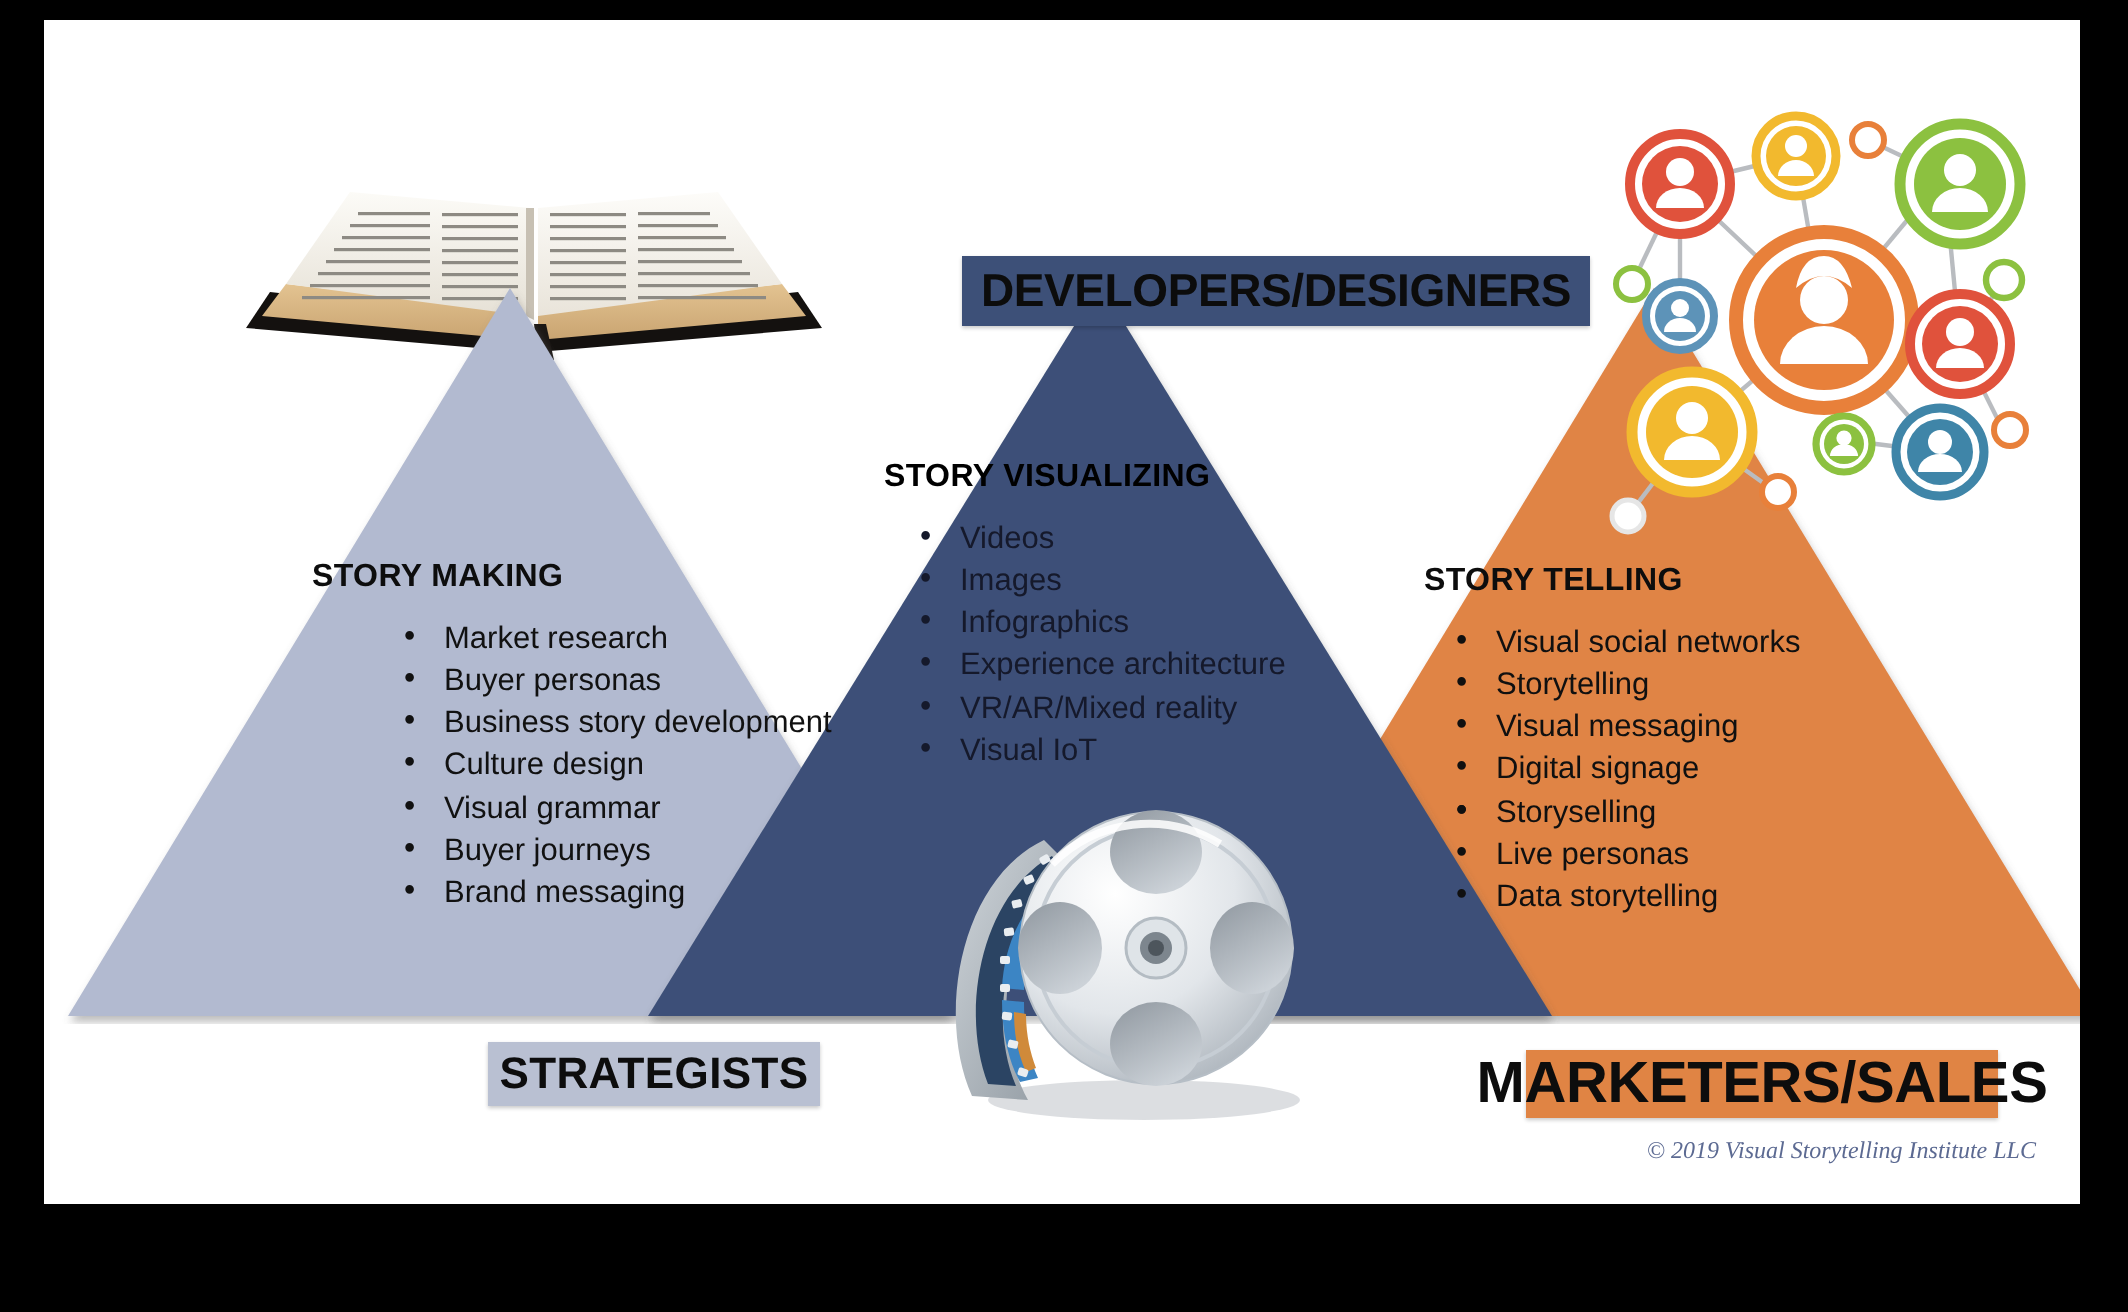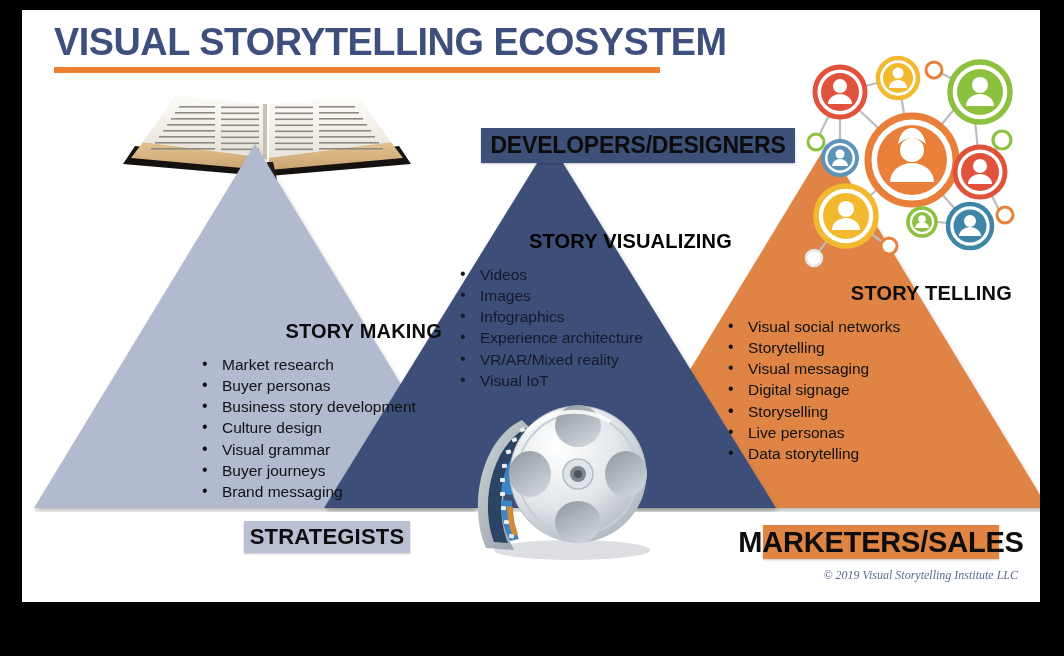--- a/index.html
+++ b/index.html
@@ -42,23 +42,23 @@
   .tri svg{display:block;}
 
   #tri-left{left:8px;top:130px;width:450px;height:372px;}
   #tri-center{left:298px;top:128px;width:460px;height:374px;}
   #tri-right{left:580px;top:130px;width:450px;height:372px;}
 
   
   .tri-text{position:absolute;}
   .tri-head{
     font-weight:bold;
-    font-size:20px;
+    font-size:16px;
     color:#0d0d0d;
-    text-align:right;
+    text-align:left;
     letter-spacing:0.2px;
     white-space:nowrap;
   }
   .tri-list{
     list-style:none;
     margin:12px 0 0 0;
     padding:0;
     font-size:15.5px;
     color:#111;
     line-height:1.30;
@@ -67,21 +67,21 @@
     position:relative;
     padding-left:26px;
     margin:0 0 1px 0;
   }
   .tri-list li .bullet{
     position:absolute;left:6px;top:-1px;
     font-size:16px;line-height:1.30;
   }
 
   #left-text{left:140px;top:270px;width:280px;}
-  #left-text .tri-head{margin-left:-6px;margin-top:40px;}
+  #left-text .tri-head{margin-left:-6px;}
   #left-text .tri-list{margin-left:34px;}
 
   #center-text{left:420px;top:220px;width:290px;}
   #center-text .tri-head{color:#000;}
   #center-text .tri-list{margin-left:12px;color:#15192b;}
 
   #right-text{left:690px;top:272px;width:300px;}
   #right-text .tri-list{margin-left:10px;color:#101010;}
 
   
@@ -120,24 +120,20 @@
   
   #book-img{position:absolute;left:95px;top:74px;width:300px;height:98px;}
   #network-img{position:absolute;left:772px;top:40px;width:238px;height:222px;}
   #reel-img{position:absolute;left:438px;top:388px;width:200px;height:164px;}
 </style>
 </head>
 <body>
 
 <div id="canvas">
 
-  <div id="title-block">
-    <div id="page-title">VISUAL STORYTELLING ECOSYSTEM</div>
-    <div id="title-underline"></div>
-  </div>
 
   <div id="book-img">
     <svg width="300" height="98" viewBox="0 0 300 98">
       <defs>
         <linearGradient id="pgL" x1="0" y1="0" x2="0" y2="1">
           <stop offset="0" stop-color="#fcfbf7"></stop>
             <stop offset="1" stop-color="#e6e1d6"></stop>
         </linearGradient>
         <linearGradient id="pgR" x1="0" y1="0" x2="0" y2="1">
           <stop offset="0" stop-color="#fdfcf9"></stop>

